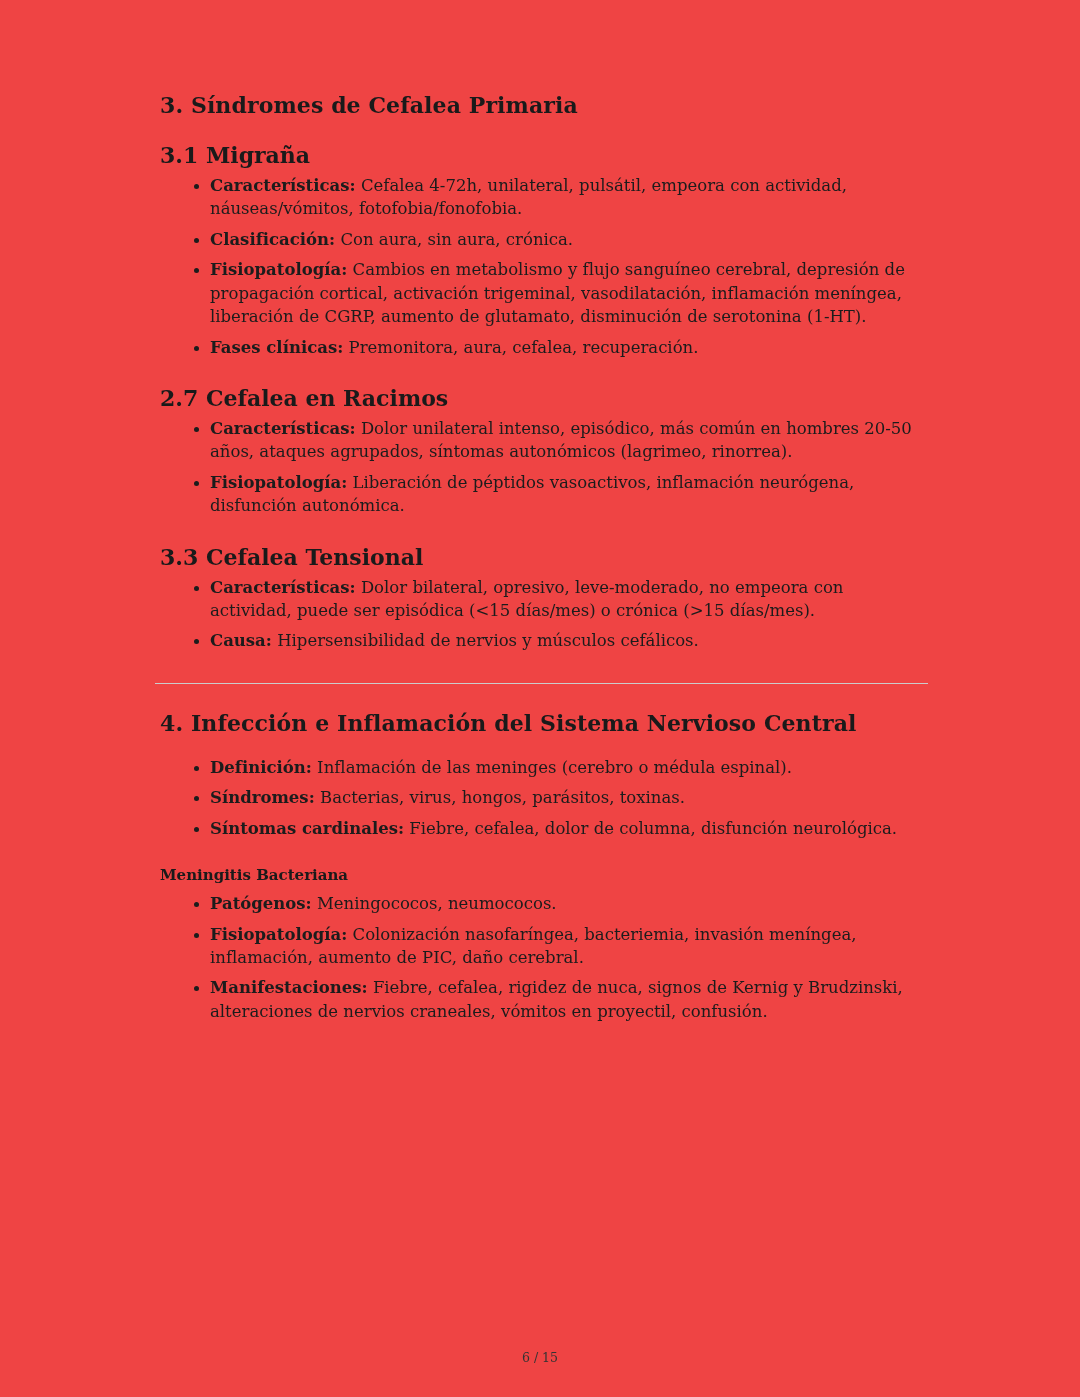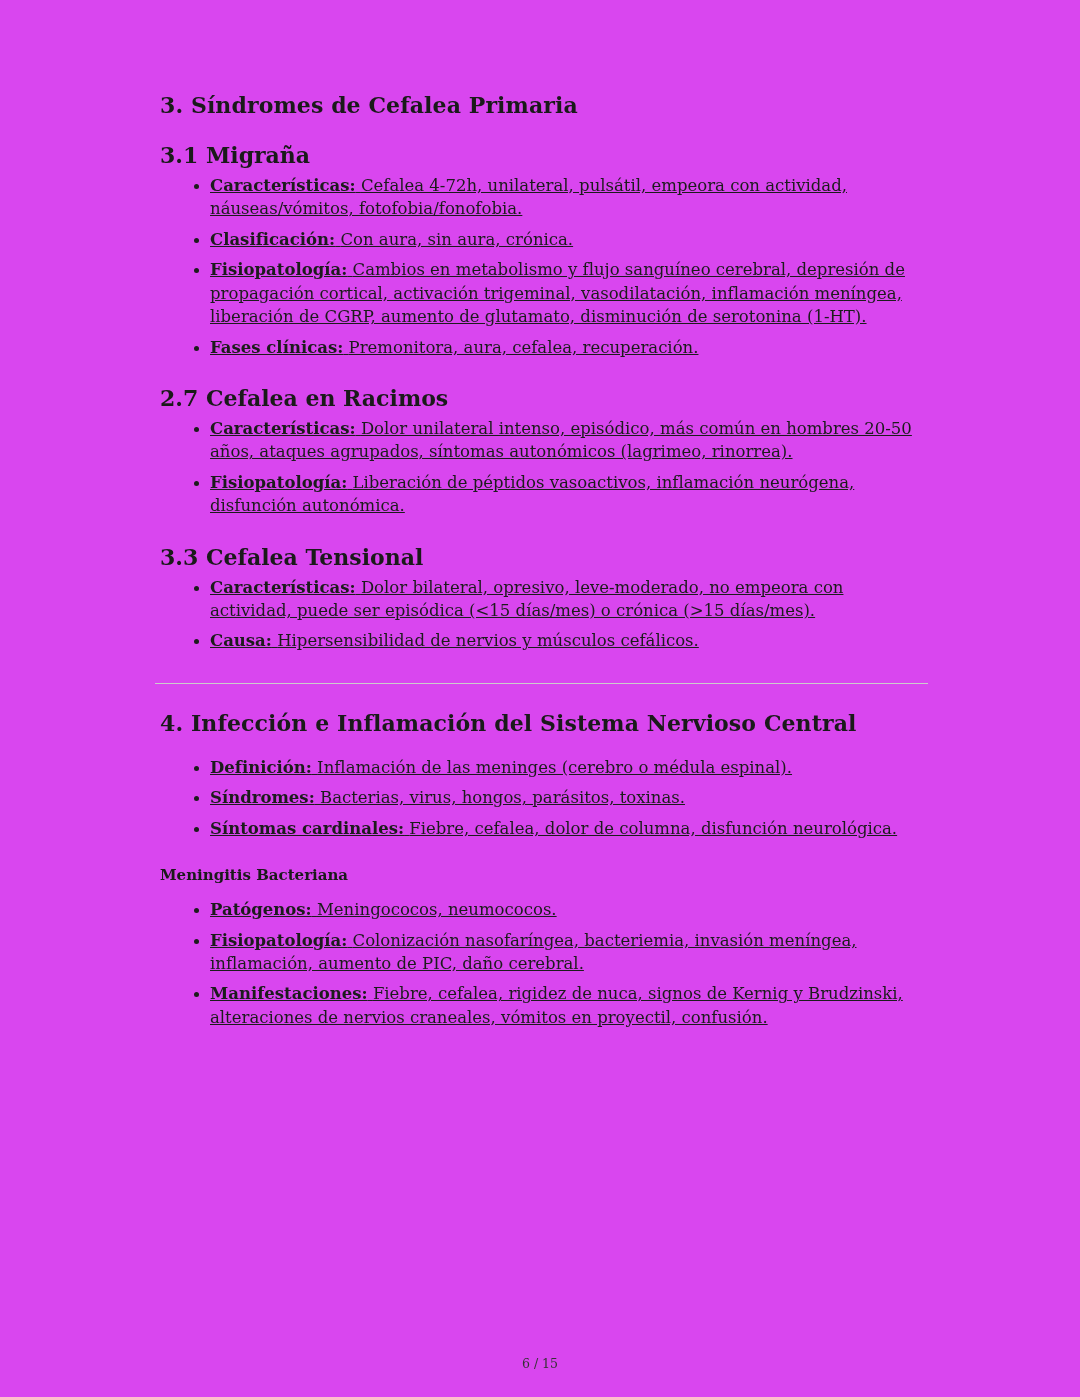--- a/index.html
+++ b/index.html
@@ -5,21 +5,21 @@
   html, body {
     margin: 0;
     padding: 0;
     background: #ffffff;
   }
   .page {
     position: relative;
     width: 1080px;
     min-height: 1397px;
     margin: 0 auto;
-    background: #d946ef;
+    background: #ef4444;
     box-sizing: border-box;
     padding: 92px 152px 60px 160px;
     font-family: "DejaVu Serif", "Liberation Serif", serif;
     color: #1c1c1c;
   }
   .section-title {
     font-size: 22px;
     font-weight: 700;
     margin: 0 0 12px 0;
     color: #1a1a1a;
@@ -27,28 +27,27 @@
   }
   .subsection-title {
     font-size: 22px;
     font-weight: 700;
     margin: 24px 0 6px 0;
     color: #1a1a1a;
   }
   .minor-title {
     font-size: 15px;
     font-weight: 700;
-    margin: 26px 0 14px 0;
+    margin: 26px 0 8px 0;
     color: #1a1a1a;
   }
   ul.bullets {
     margin: 6px 0 26px 0;
     padding: 0 0 0 50px;
     list-style: disc outside;
-    text-decoration: underline;
   }
   ul.bullets li {
     font-size: 16.5px;
     line-height: 1.42;
     margin: 0 0 7px 0;
     color: #1c1c1c;
   }
   ul.bullets li::marker {
     color: #1c1c1c;
     font-size: 15px;
@@ -59,21 +58,21 @@
   hr.divider {
     border: none;
     border-top: 1px solid #cccccc;
     margin: 30px 0 26px -5px;
   }
   .section-4 .section-title {
     margin-bottom: 20px;
   }
   .page-footer {
     position: absolute;
-    bottom: 26px;
+    bottom: 32px;
     left: 0;
     width: 100%;
     text-align: center;
     font-size: 12.5px;
     color: #333333;
     font-family: "DejaVu Serif", "Liberation Serif", serif;
   }
 </style>
 </head>
 <body>

